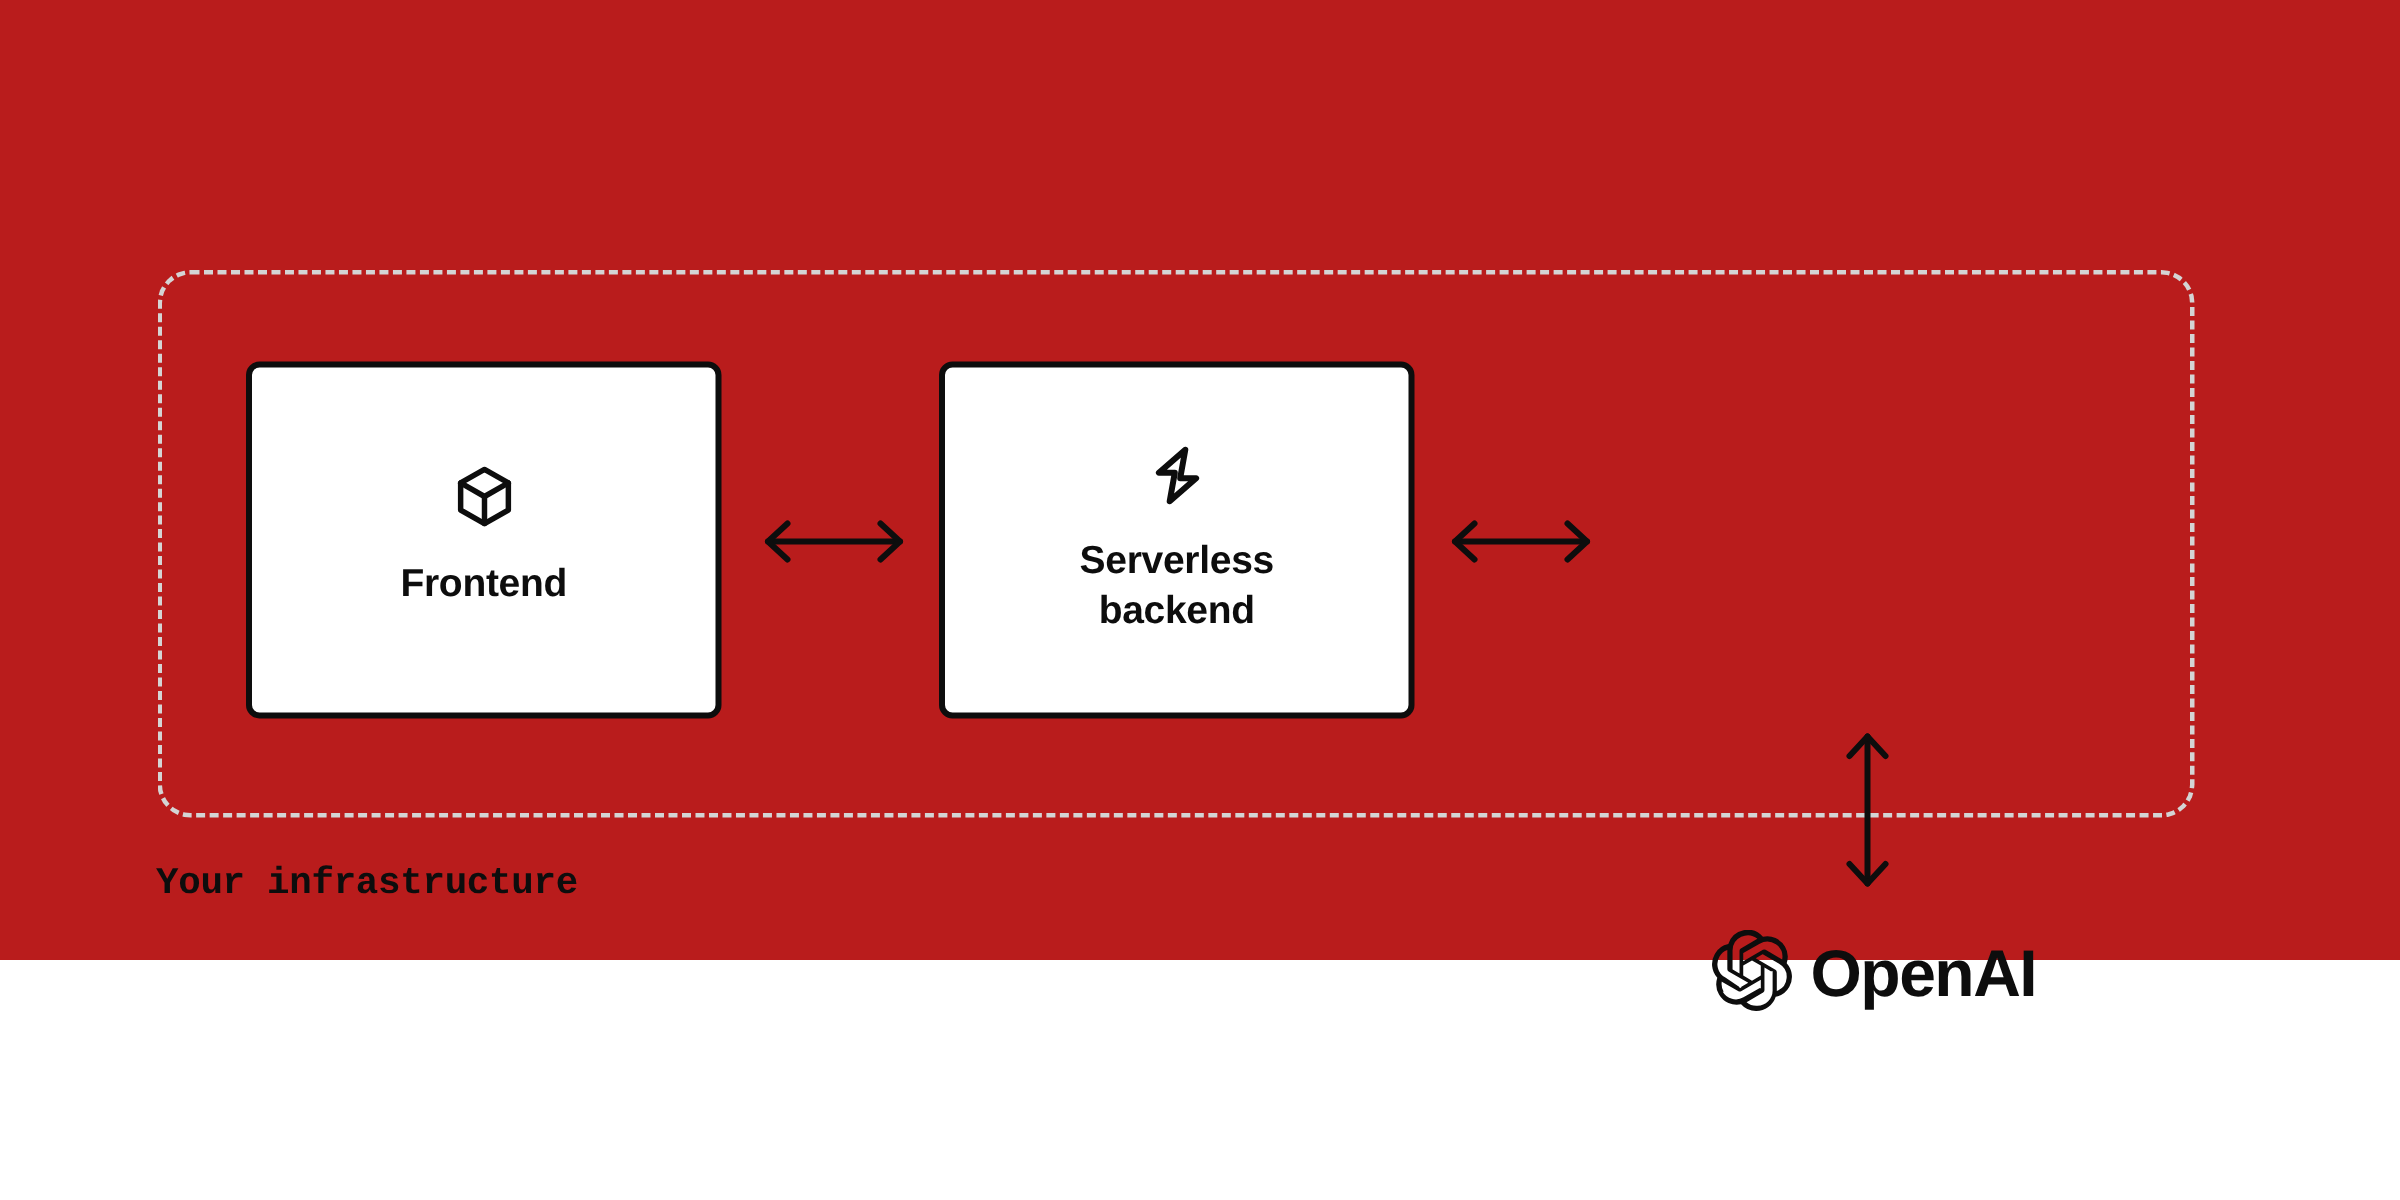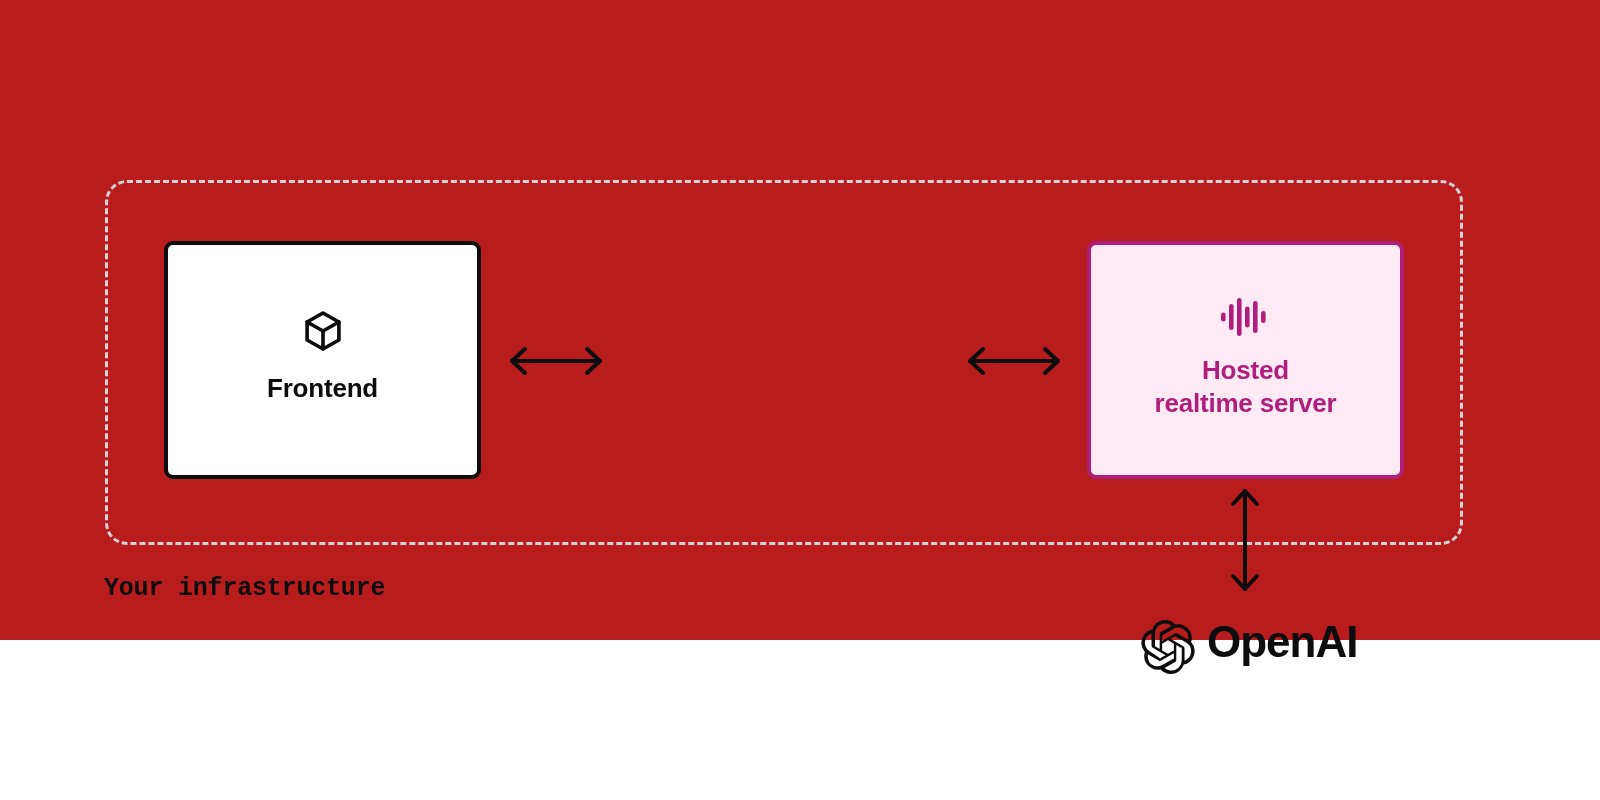--- a/index.html
+++ b/index.html
@@ -104,20 +104,21 @@
     width: 46px;
     height: 108px;
   }
 
   
   .openai-lockup {
     position: absolute;
     left: 1141px;
     top: 620px;
     display: flex;
+    align-items: center;
     gap: 12px;
   }
   .openai-name {
     font-size: 44px;
     font-weight: 600;
     color: #0d0d0d;
     letter-spacing: -1px;
     line-height: 1;
   }
 </style>
@@ -132,37 +133,32 @@
     <div class="node-icon">
       <svg width="46" height="46" viewBox="0 0 24 24" fill="none" stroke="#0d0d0d" stroke-width="1.9" stroke-linecap="round" stroke-linejoin="round">
         <path d="M12 2.6 20.3 7.3v9.4L12 21.4 3.7 16.7V7.3z"></path>
         <path d="M3.7 7.3 12 12l8.3-4.7"></path>
         <path d="M12 12v9.4"></path>
       </svg>
     </div>
     <div class="node-label">Frontend</div>
   </div>
 
-
-  <div class="node hosted">
+  <div class="node serverless">
     <div class="node-icon">
-      <svg width="52" height="40" viewBox="0 0 52 40" fill="#b01e7c">
-        <rect x="1" y="16.5" width="4.6" height="9" rx="2.3"></rect>
-        <rect x="9" y="8" width="4.6" height="26" rx="2.3"></rect>
-        <rect x="17" y="2" width="4.6" height="38" rx="2.3"></rect>
-        <rect x="25" y="10.5" width="4.6" height="21" rx="2.3"></rect>
-        <rect x="33" y="5" width="4.6" height="32" rx="2.3"></rect>
-        <rect x="41" y="15" width="4.6" height="12" rx="2.3"></rect>
+      <svg width="48" height="48" viewBox="0 0 24 24" fill="none" stroke="#0d0d0d" stroke-width="2" stroke-linecap="round" stroke-linejoin="round">
+        <path d="M14.6 3.4 5.8 11.1h5.3l-1.7 9.5 8.8-7.7h-5.3z"></path>
       </svg>
     </div>
     <div class="node-label">
-      <span>Hosted</span><br>
-      <span>realtime server</span>
+      <span>Serverless</span><br>
+      <span>backend</span>
     </div>
   </div>
+
 
   <div class="arrow-h a1">
     <svg width="96" height="46" viewBox="0 0 96 46" fill="none" stroke="#0d0d0d" stroke-width="4" stroke-linecap="round" stroke-linejoin="round">
       <path d="M4 23h88"></path>
       <path d="M17 11 4 23l13 12"></path>
       <path d="M79 11 92 23 79 35"></path>
     </svg>
   </div>
 
   <div class="arrow-h a2">

